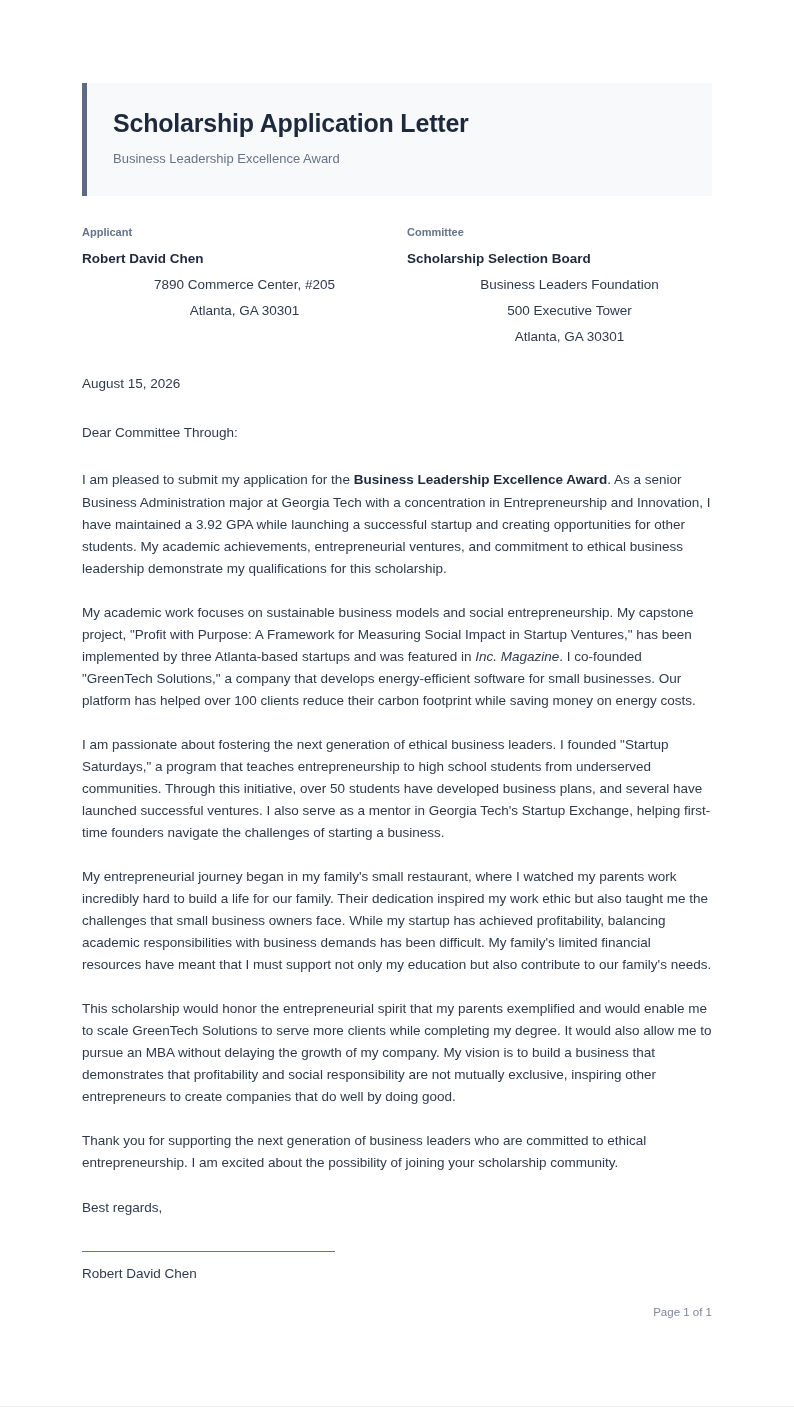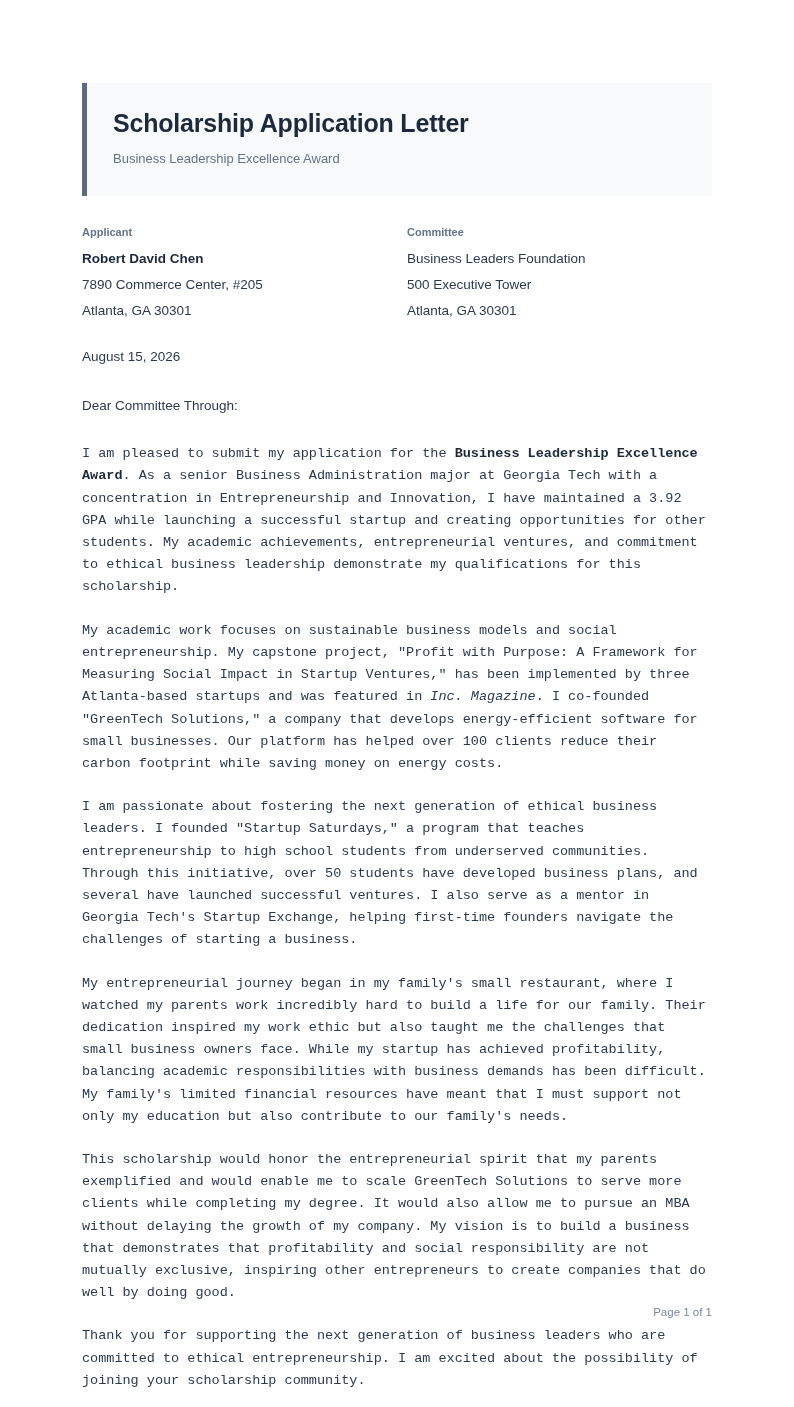--- a/index.html
+++ b/index.html
@@ -68,20 +68,21 @@
     font-weight: bold;
     color: #1e293b;
     margin-bottom: 8px;
     line-height: 1.35;
   }
   .addr-line {
     font-size: 13.5px;
     color: #2d3a4e;
     margin-bottom: 8px;
     line-height: 1.35;
+    text-align: center;
   }
   .addr-line:last-child { margin-bottom: 0; }
 
   
   .letter-date {
     font-size: 13.5px;
     color: #2d3a4e;
     margin-bottom: 30px;
     line-height: 1.4;
   }
@@ -92,21 +93,20 @@
     line-height: 1.4;
   }
 
   
   .body-block p {
     font-size: 13.5px;
     line-height: 22.2px;
     color: #2d3a4e;
     margin: 0 0 21px 0;
     text-align: left;
-    font-family: Liberation Mono, monospace;
   }
   .body-block p:last-child { margin-bottom: 0; }
   .body-block b { font-weight: bold; color: #1e293b; }
   .body-block i { font-style: italic; }
 
   
   .closing {
     font-size: 13.5px;
     color: #2d3a4e;
     margin-top: 25px;
@@ -152,20 +152,21 @@
 
     <div class="address-col">
       <div class="addr-label">Applicant</div>
       <div class="addr-name">Robert David Chen</div>
       <div class="addr-line">7890 Commerce Center, #205</div>
       <div class="addr-line">Atlanta, GA 30301</div>
     </div>
 
     <div class="address-col">
       <div class="addr-label">Committee</div>
+      <div class="addr-name">Scholarship Selection Board</div>
       <div class="addr-line">Business Leaders Foundation</div>
       <div class="addr-line">500 Executive Tower</div>
       <div class="addr-line">Atlanta, GA 30301</div>
     </div>
 
   </div>
 
   <div class="letter-date">August 15, 2026</div>
 
   <div class="salutation">Dear Committee Through:</div>

